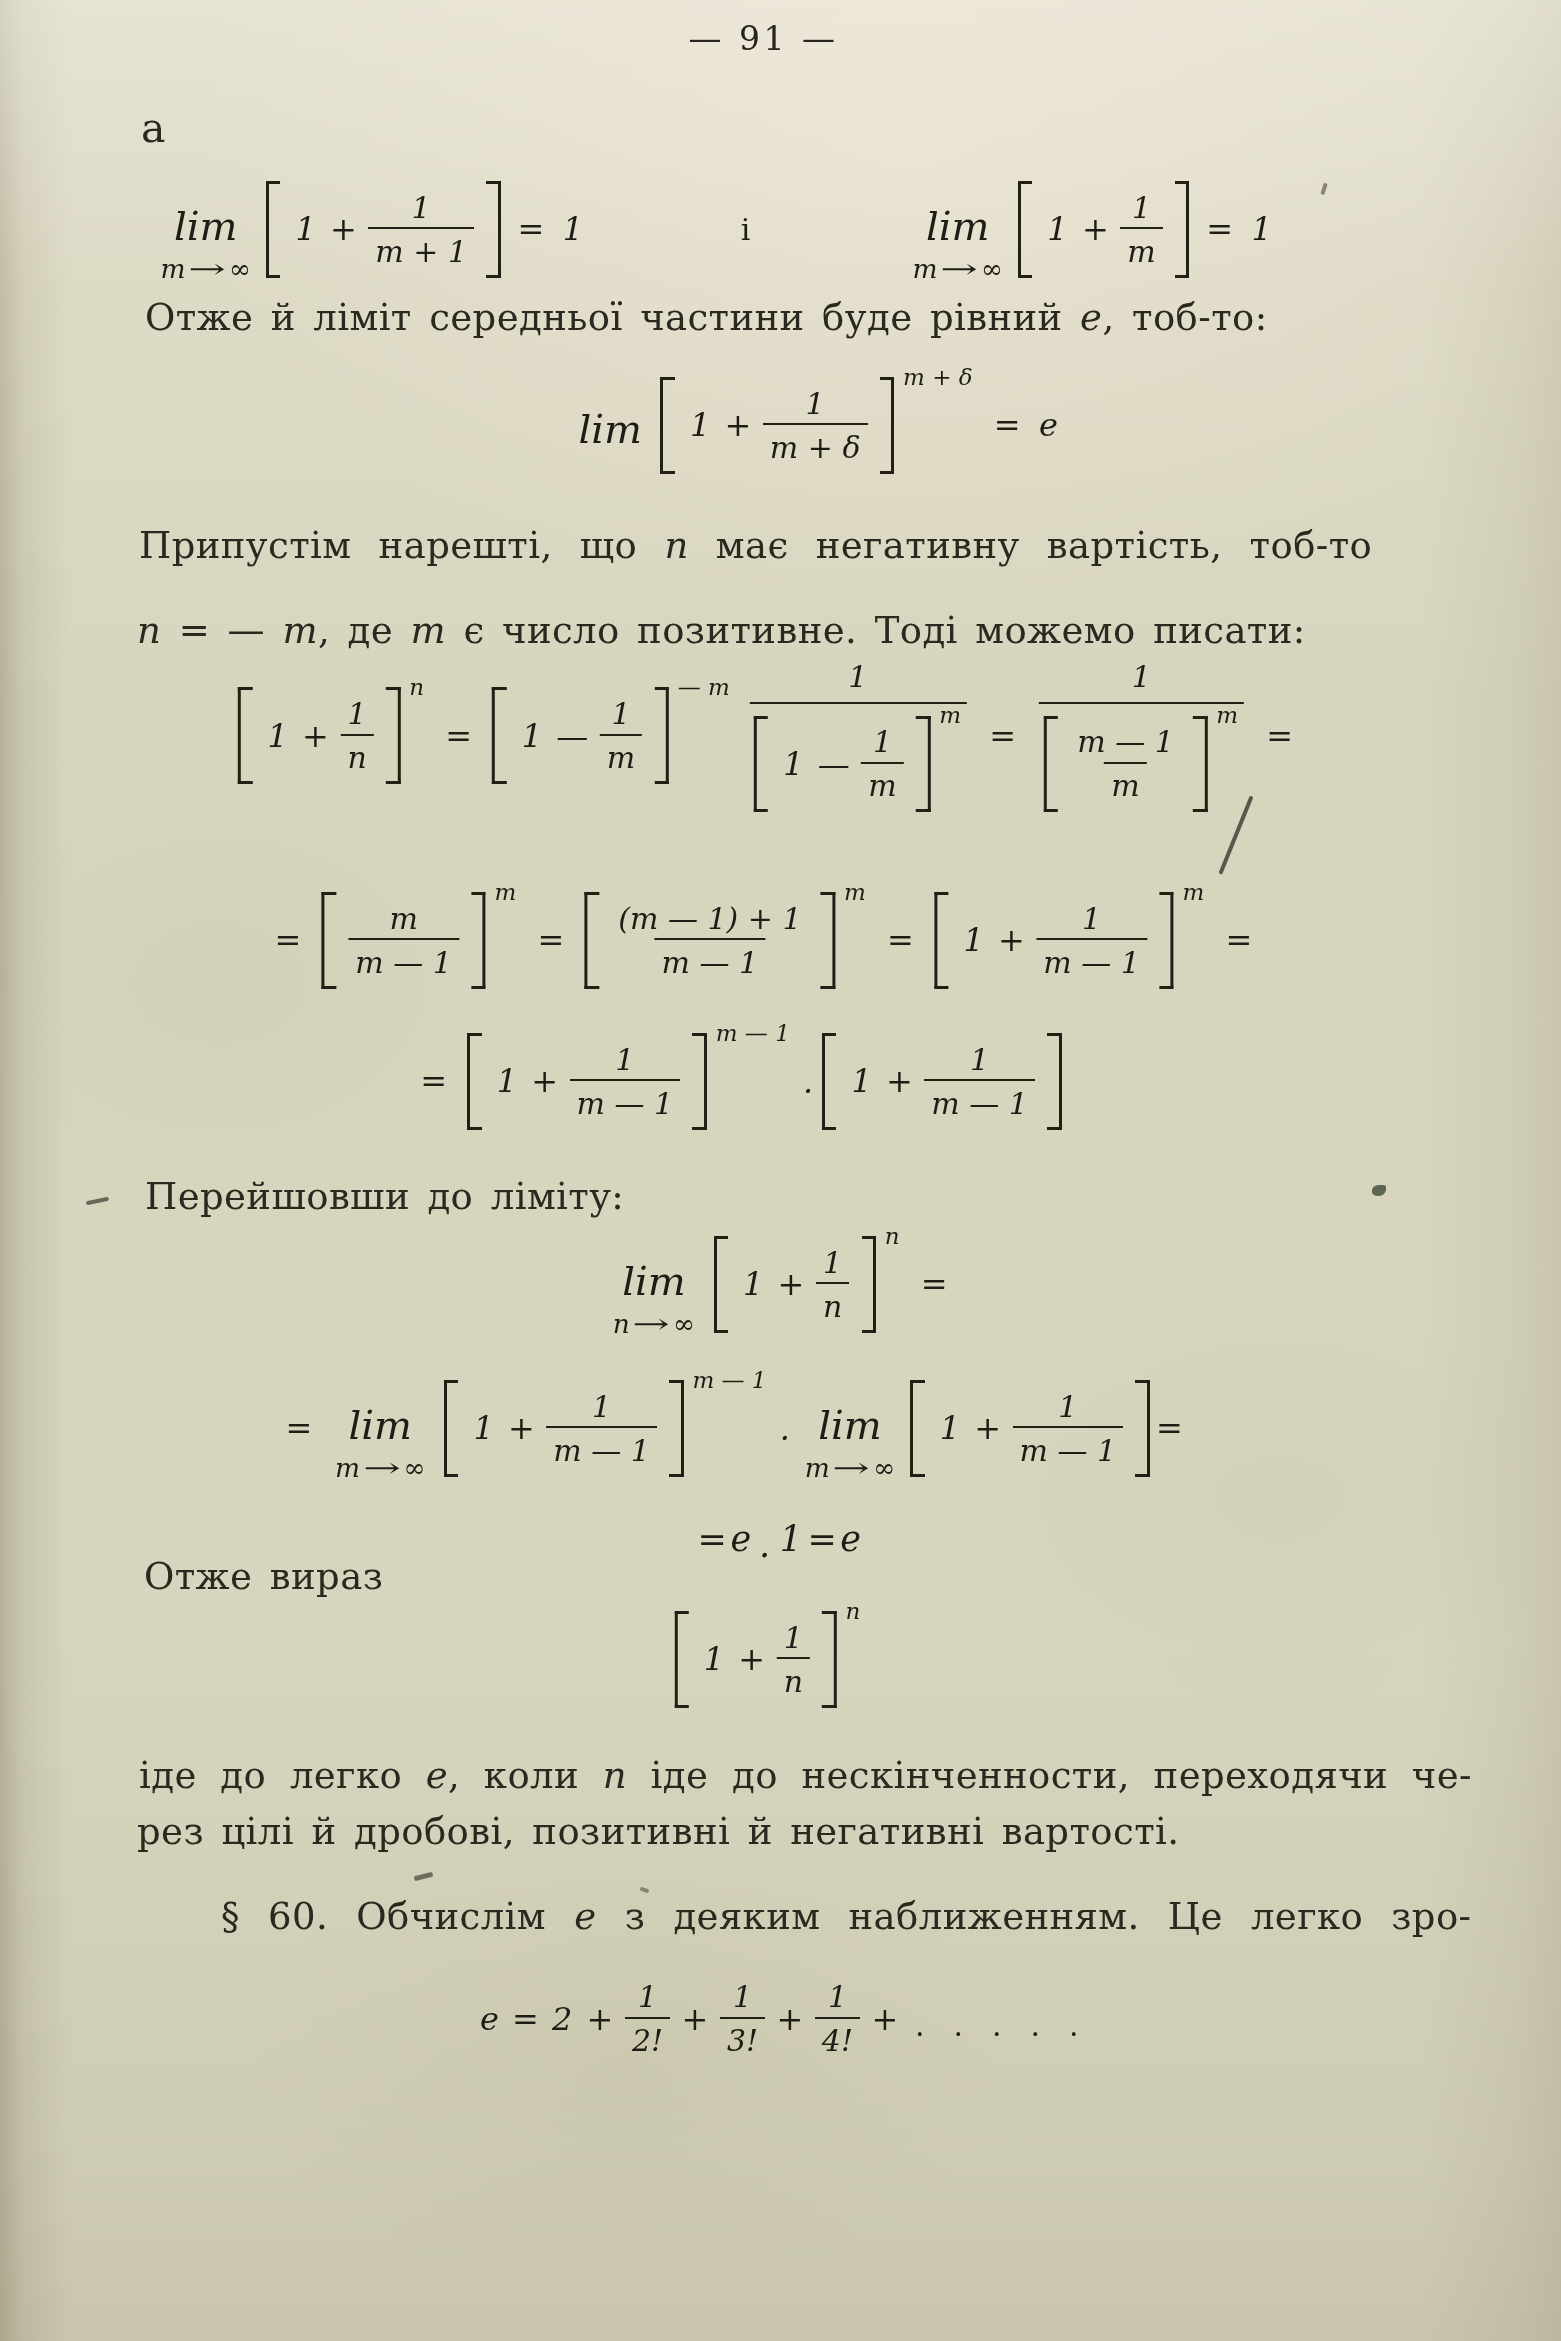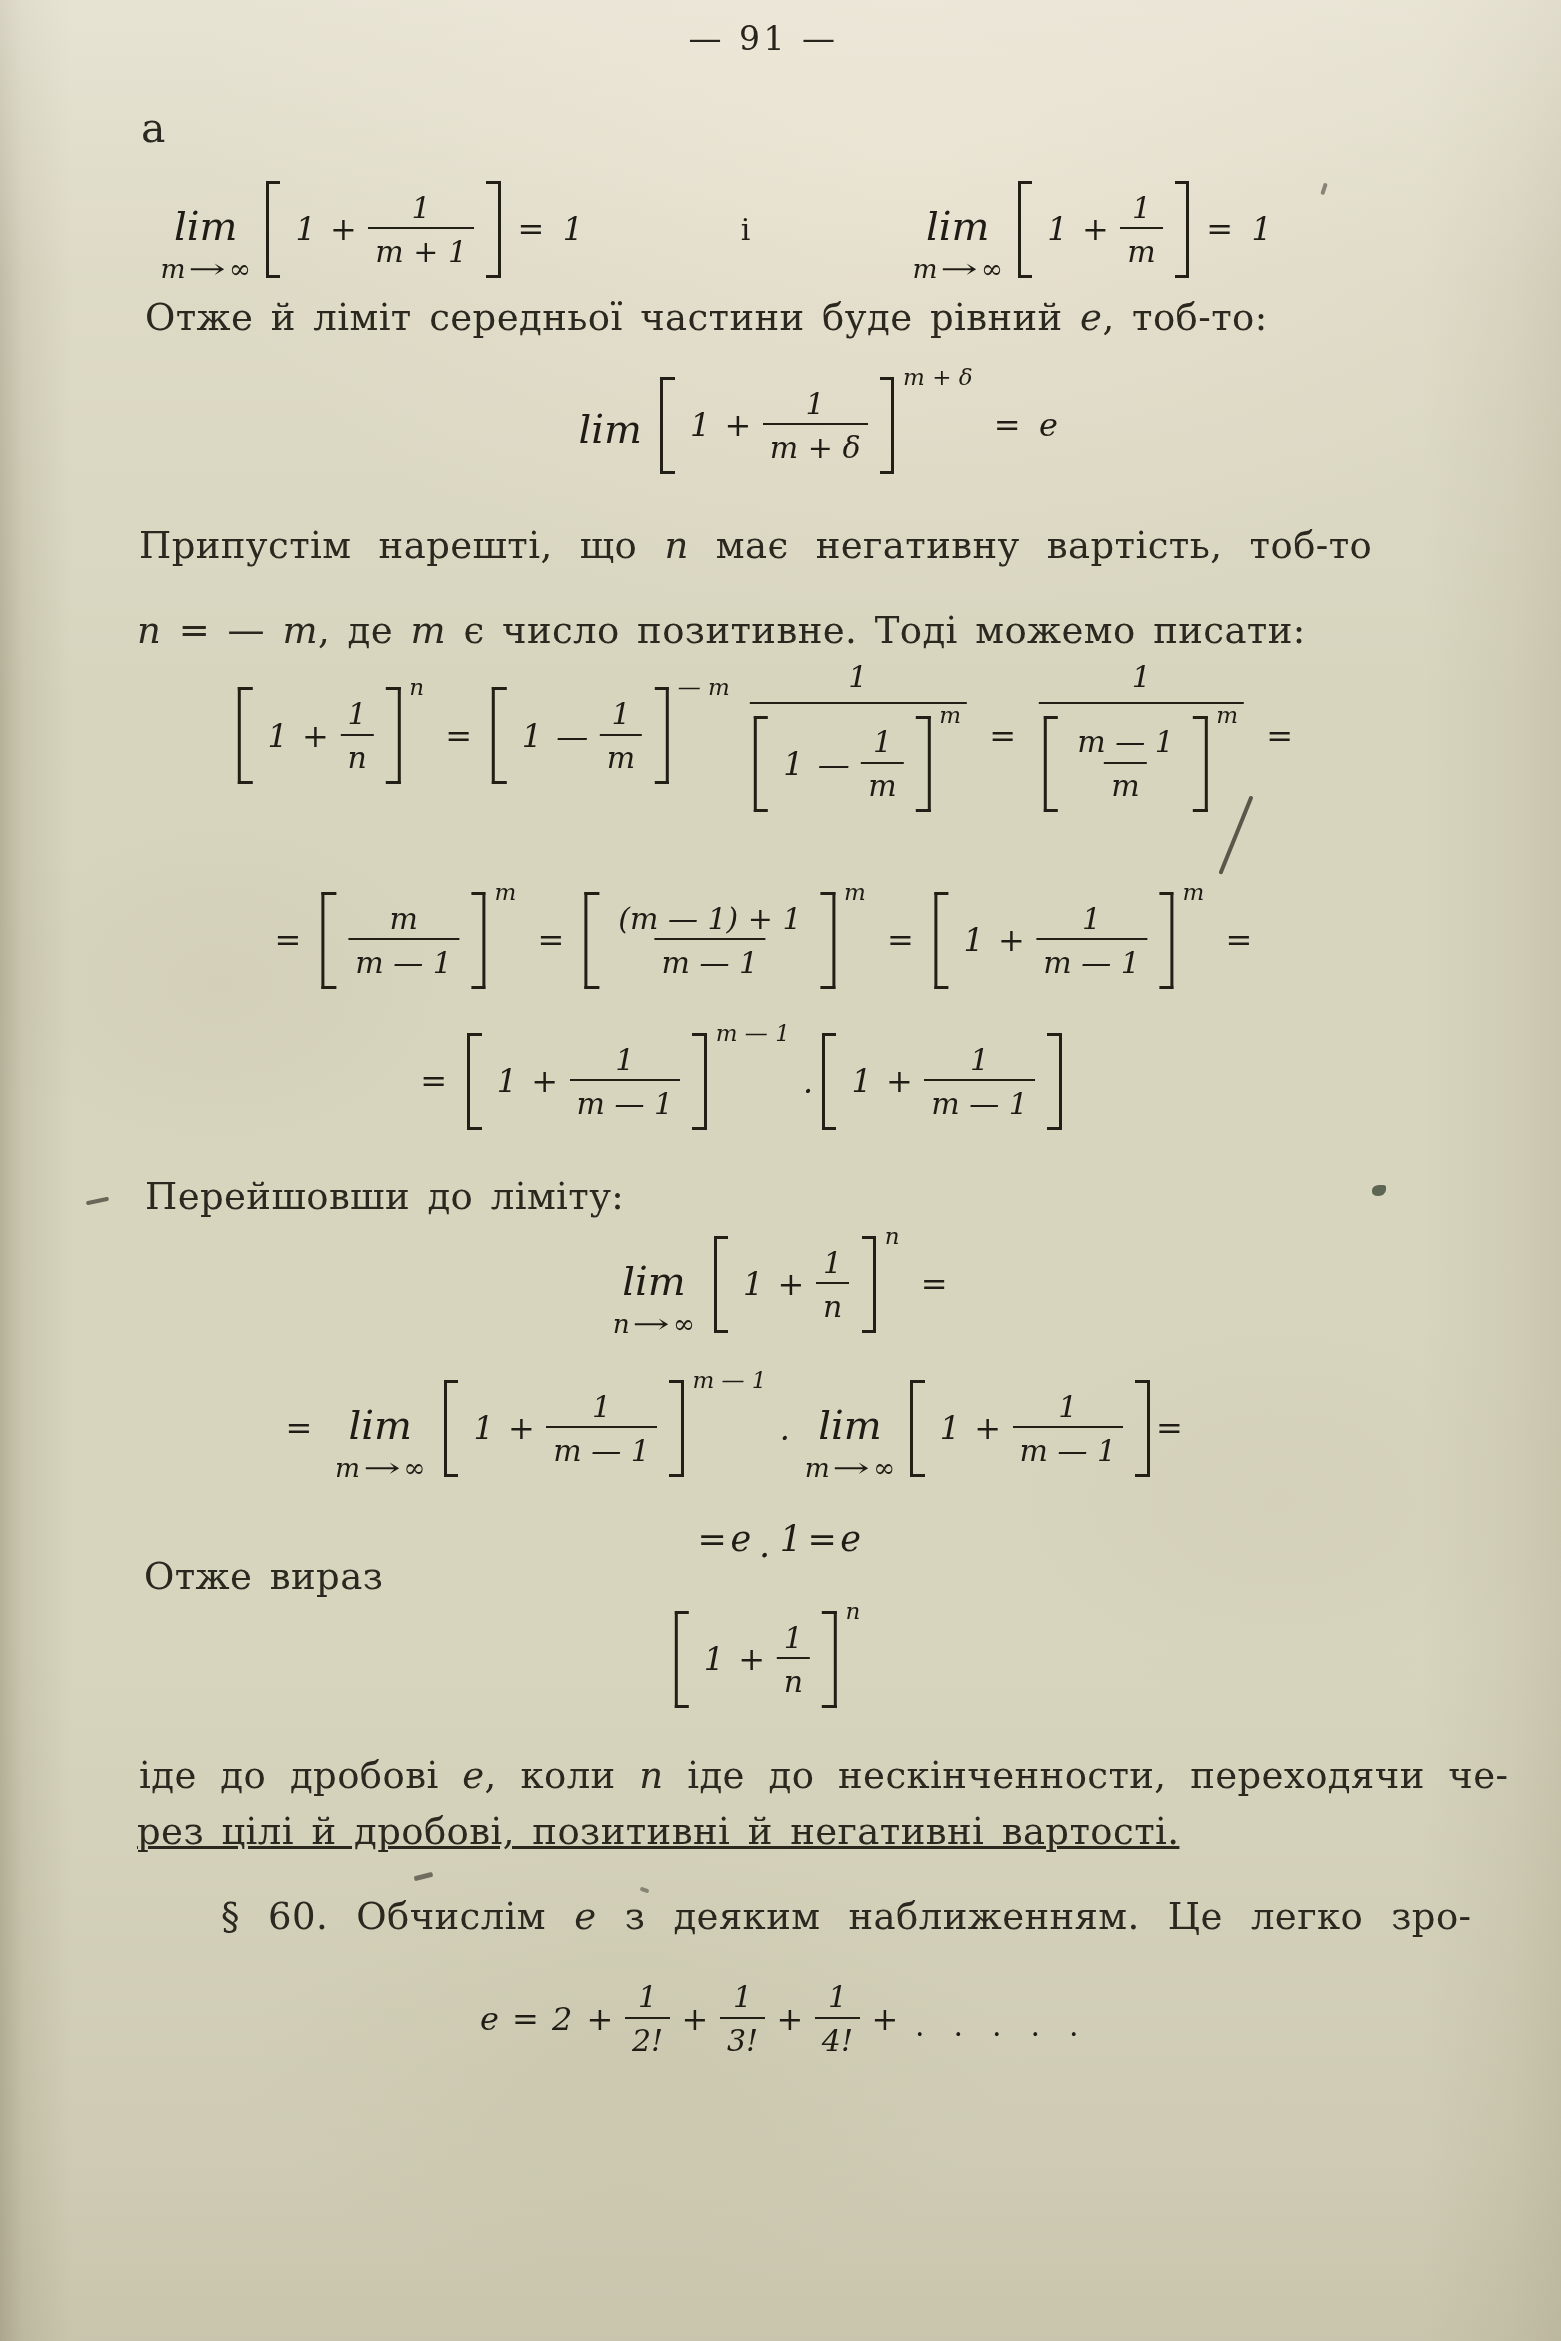--- a/index.html
+++ b/index.html
@@ -409,23 +409,23 @@
               <span class="de">n</span>
             </span>
         </span>
         <span class="sbr"></span>
       </span>
       <span class="exp">n</span>
     </span>
   </div>
 
   <div class="para" style="top:1754px;left:139px;word-spacing:11.5px;">
-    <span>іде до дробові </span><i>е</i><span>, коли </span><i>n</i><span> іде до  нескінченности, переходячи че-</span>
-  </div>
-  <div class="para" style="top:1810px;left:137px;text-decoration:underline;">
+    <span>іде до легко </span><i>е</i><span>, коли </span><i>n</i><span> іде до  нескінченности, переходячи че-</span>
+  </div>
+  <div class="para" style="top:1810px;left:137px;">
     <span>рез цілі й дробові, позитивні й негативні вартості.</span>
   </div>
 
   <div class="para" style="top:1895px;left:221px;word-spacing:16px;">
     <span>§ 60. Обчислім </span><i>е</i><span> з деяким наближенням. Це легко зро-</span>
   </div>
 
   <div class="eq" style="top:1981px;">
     <span class="tk">e</span>
     <span class="eqs" style="margin:0 7px;">=</span>

